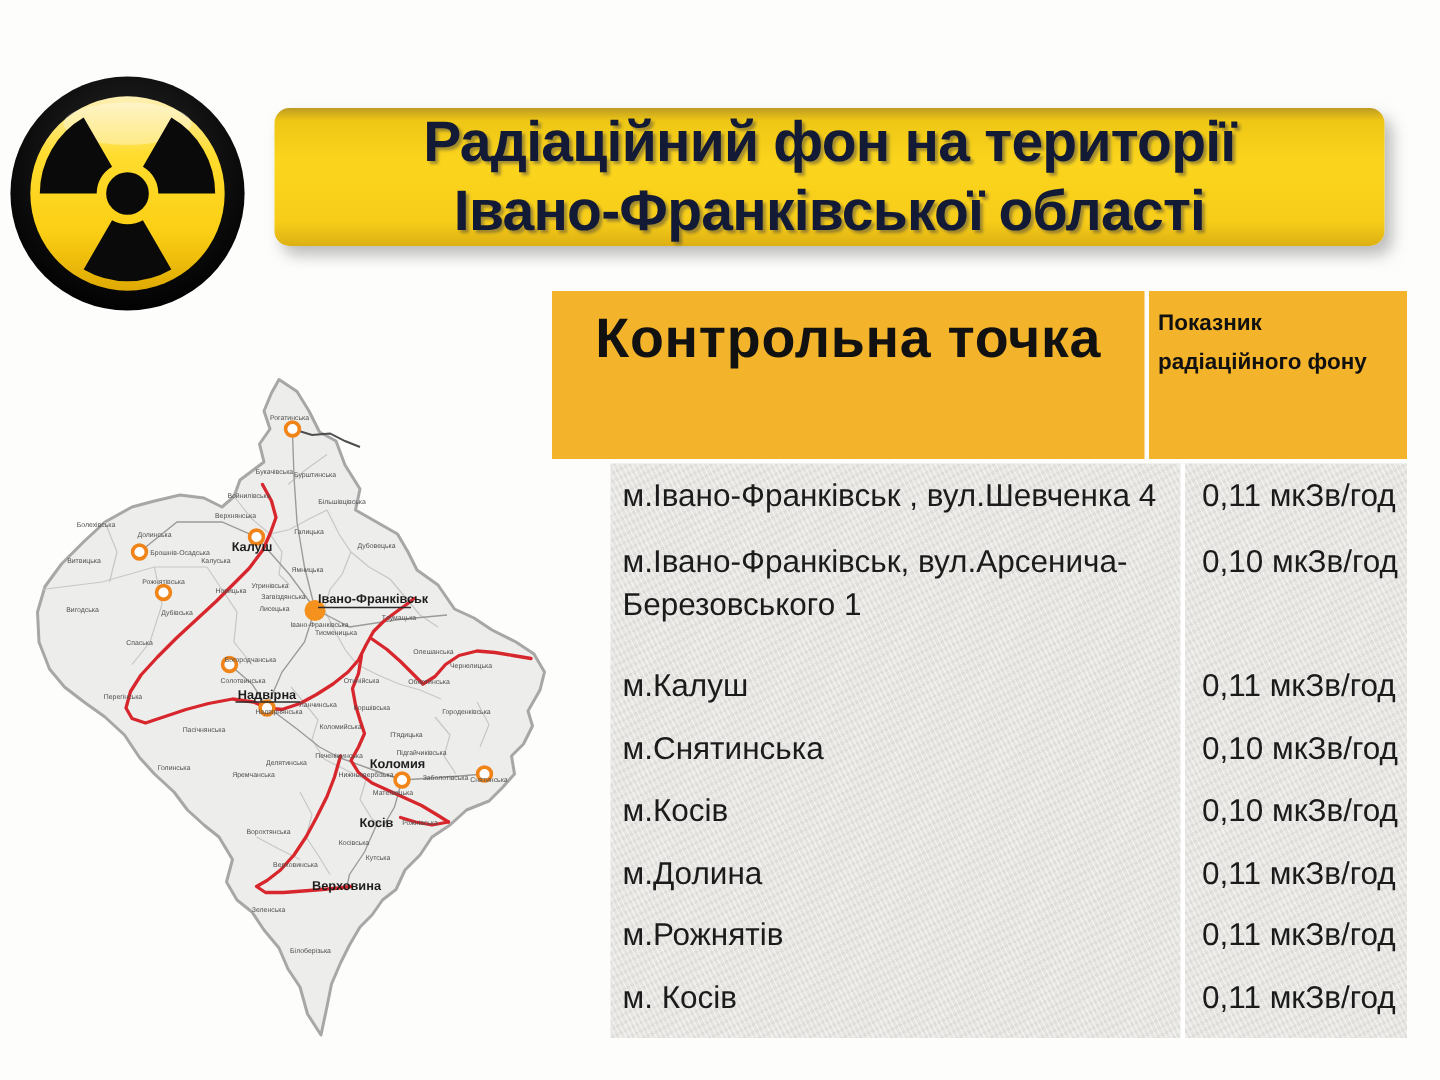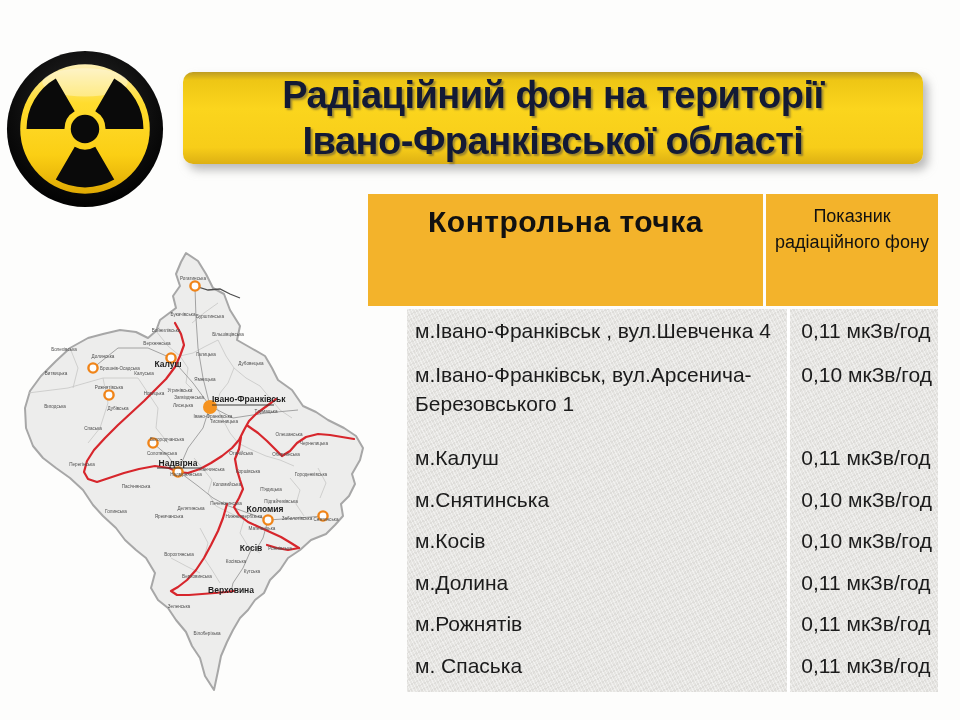--- a/index.html
+++ b/index.html
@@ -25,23 +25,23 @@
   }
   .banner h1 span{display:block;}
   
   .map{position:absolute;left:8px;top:228px;width:392px;height:480px;text-align:center;}
   .map svg{width:100%;height:100%;display:block;}
   
   .table-wrap{position:absolute;left:368px;top:194px;width:570px;}
   .thead{display:flex;gap:3px;height:112px;margin-bottom:3px;}
   .th{background:#f3b32b;color:#111;box-sizing:border-box;}
   .th1{width:395px;display:flex;justify-content:center;align-items:flex-start;
-       padding-top:11px;font-size:30px;font-weight:bold;letter-spacing:.5px;}
-  .th2{flex:1;text-align:center;padding:9px 6px 0 6px;
-       font-size:18px;font-weight:normal;line-height:26px;}
+       padding-top:11px;font-size:37px;font-weight:bold;letter-spacing:.5px;}
+  .th2{flex:1;text-align:left;padding:9px 6px 0 6px;
+       font-size:15px;font-weight:bold;line-height:26px;}
   .tbody-wrap{
     height:383px;
     background-color:#e6e5e2;
     background-image:
       repeating-linear-gradient(63deg, rgba(255,255,255,.45) 0 1px, rgba(255,255,255,0) 1px 3px),
       repeating-linear-gradient(-27deg, rgba(118,115,108,.07) 0 2px, rgba(118,115,108,0) 2px 5px);
     margin-left: 39px;
   }
   .tbody-wrap table{width:100%;height:100%;border-collapse:collapse;}
   .tbody-wrap col.c1{width:395px;}
@@ -256,21 +256,21 @@
           </tr>
           <tr>
             <td class="pt">м.Долина</td>
             <td class="val">0,11 мкЗв/год</td>
           </tr>
           <tr>
             <td class="pt">м.Рожнятів</td>
             <td class="val">0,11 мкЗв/год</td>
           </tr>
           <tr>
-            <td class="pt">м. Спаська</td>
+            <td class="pt">м. Косів</td>
             <td class="val">0,11 мкЗв/год</td>
           </tr>
           <tr class="filler">
             <td></td>
             <td class="val"></td>
           </tr>
         </tbody>
     </table>
   </div>
 </div>

